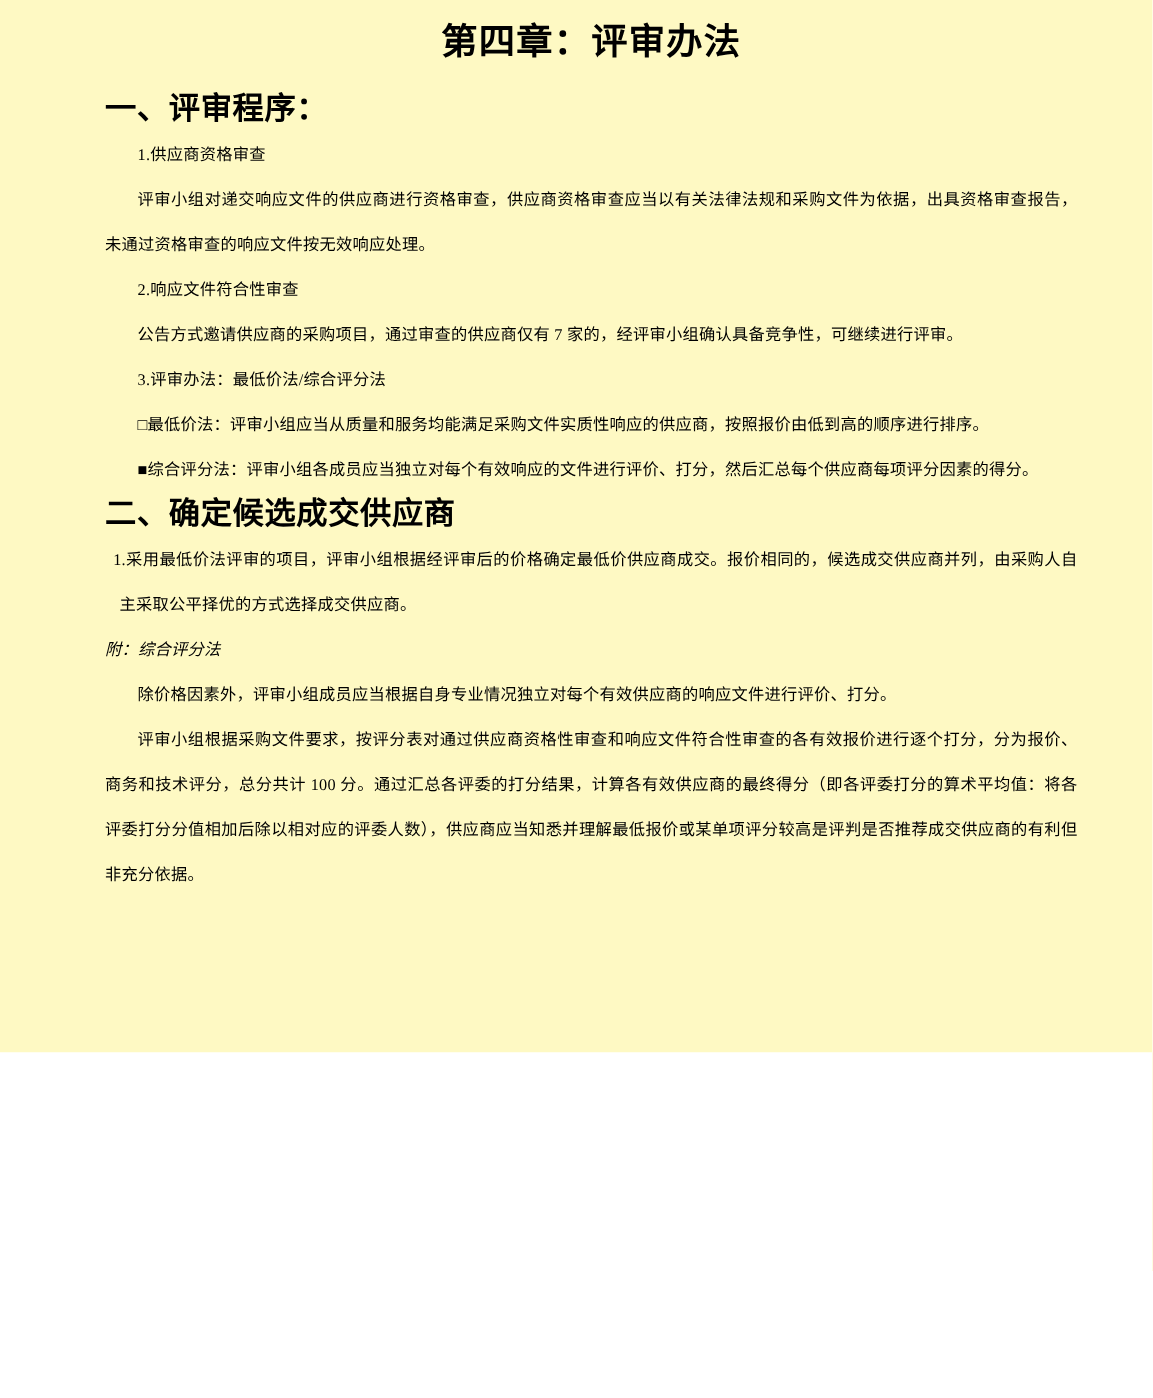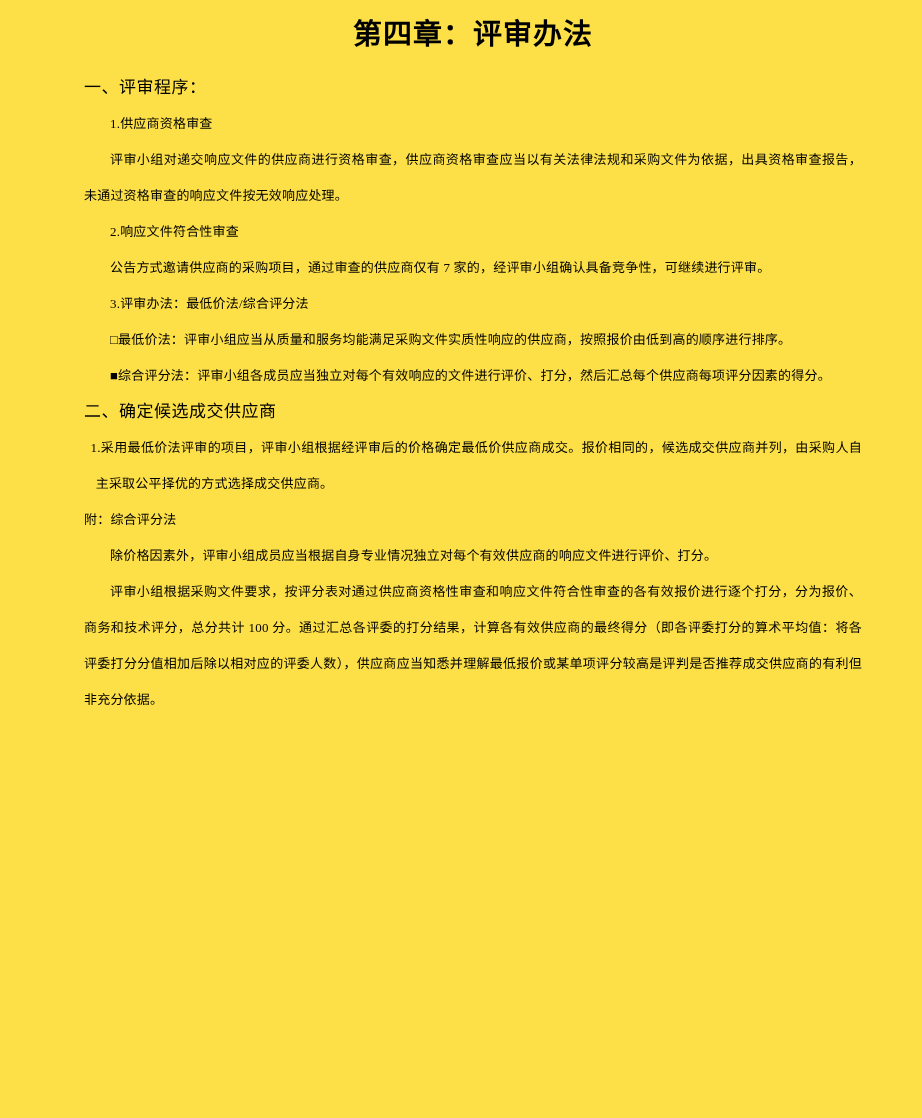--- a/index.html
+++ b/index.html
@@ -3,54 +3,54 @@
 <meta charset="utf-8">
 <style>
   html, body {
     margin: 0;
     padding: 0;
     background: #ffffff;
   }
   .page {
     position: relative;
     width: 922px;
-    height: 1118px;
+    height: 842px;
     box-sizing: border-box;
     padding: 12px 60px 0 84px;
-    background: #fde047;
+    background: #fef9c3;
     color: #000000;
     font-family: "Liberation Serif", "DejaVu Serif", serif;
     overflow: hidden;
   }
   .title {
     margin: 0 0 14px 0;
     font-size: 29px;
     line-height: 44px;
     font-weight: bold;
     text-align: center;
     letter-spacing: 1px;
   }
   .sec-heading {
     margin: 0;
-    font-size: 17px;
+    font-size: 25px;
     line-height: 36px;
-    font-weight: normal;
+    font-weight: bold;
     letter-spacing: 0.5px;
   }
   .para {
     margin: 0;
     font-size: 13px;
     line-height: 36px;
     text-align: justify;
     text-justify: inter-ideograph;
     word-break: break-all;
     letter-spacing: 0.2px;
   }
   .indent-2 { text-indent: 2em; }
-  .no-indent { text-indent: 0; }
+  .no-indent { text-indent: 0; font-style: italic; }
   .hang {
     margin-left: 0.9em;
     text-indent: -0.4em;
   }
 </style>
 </head>
 <body>
 
 <div class="page">
 

